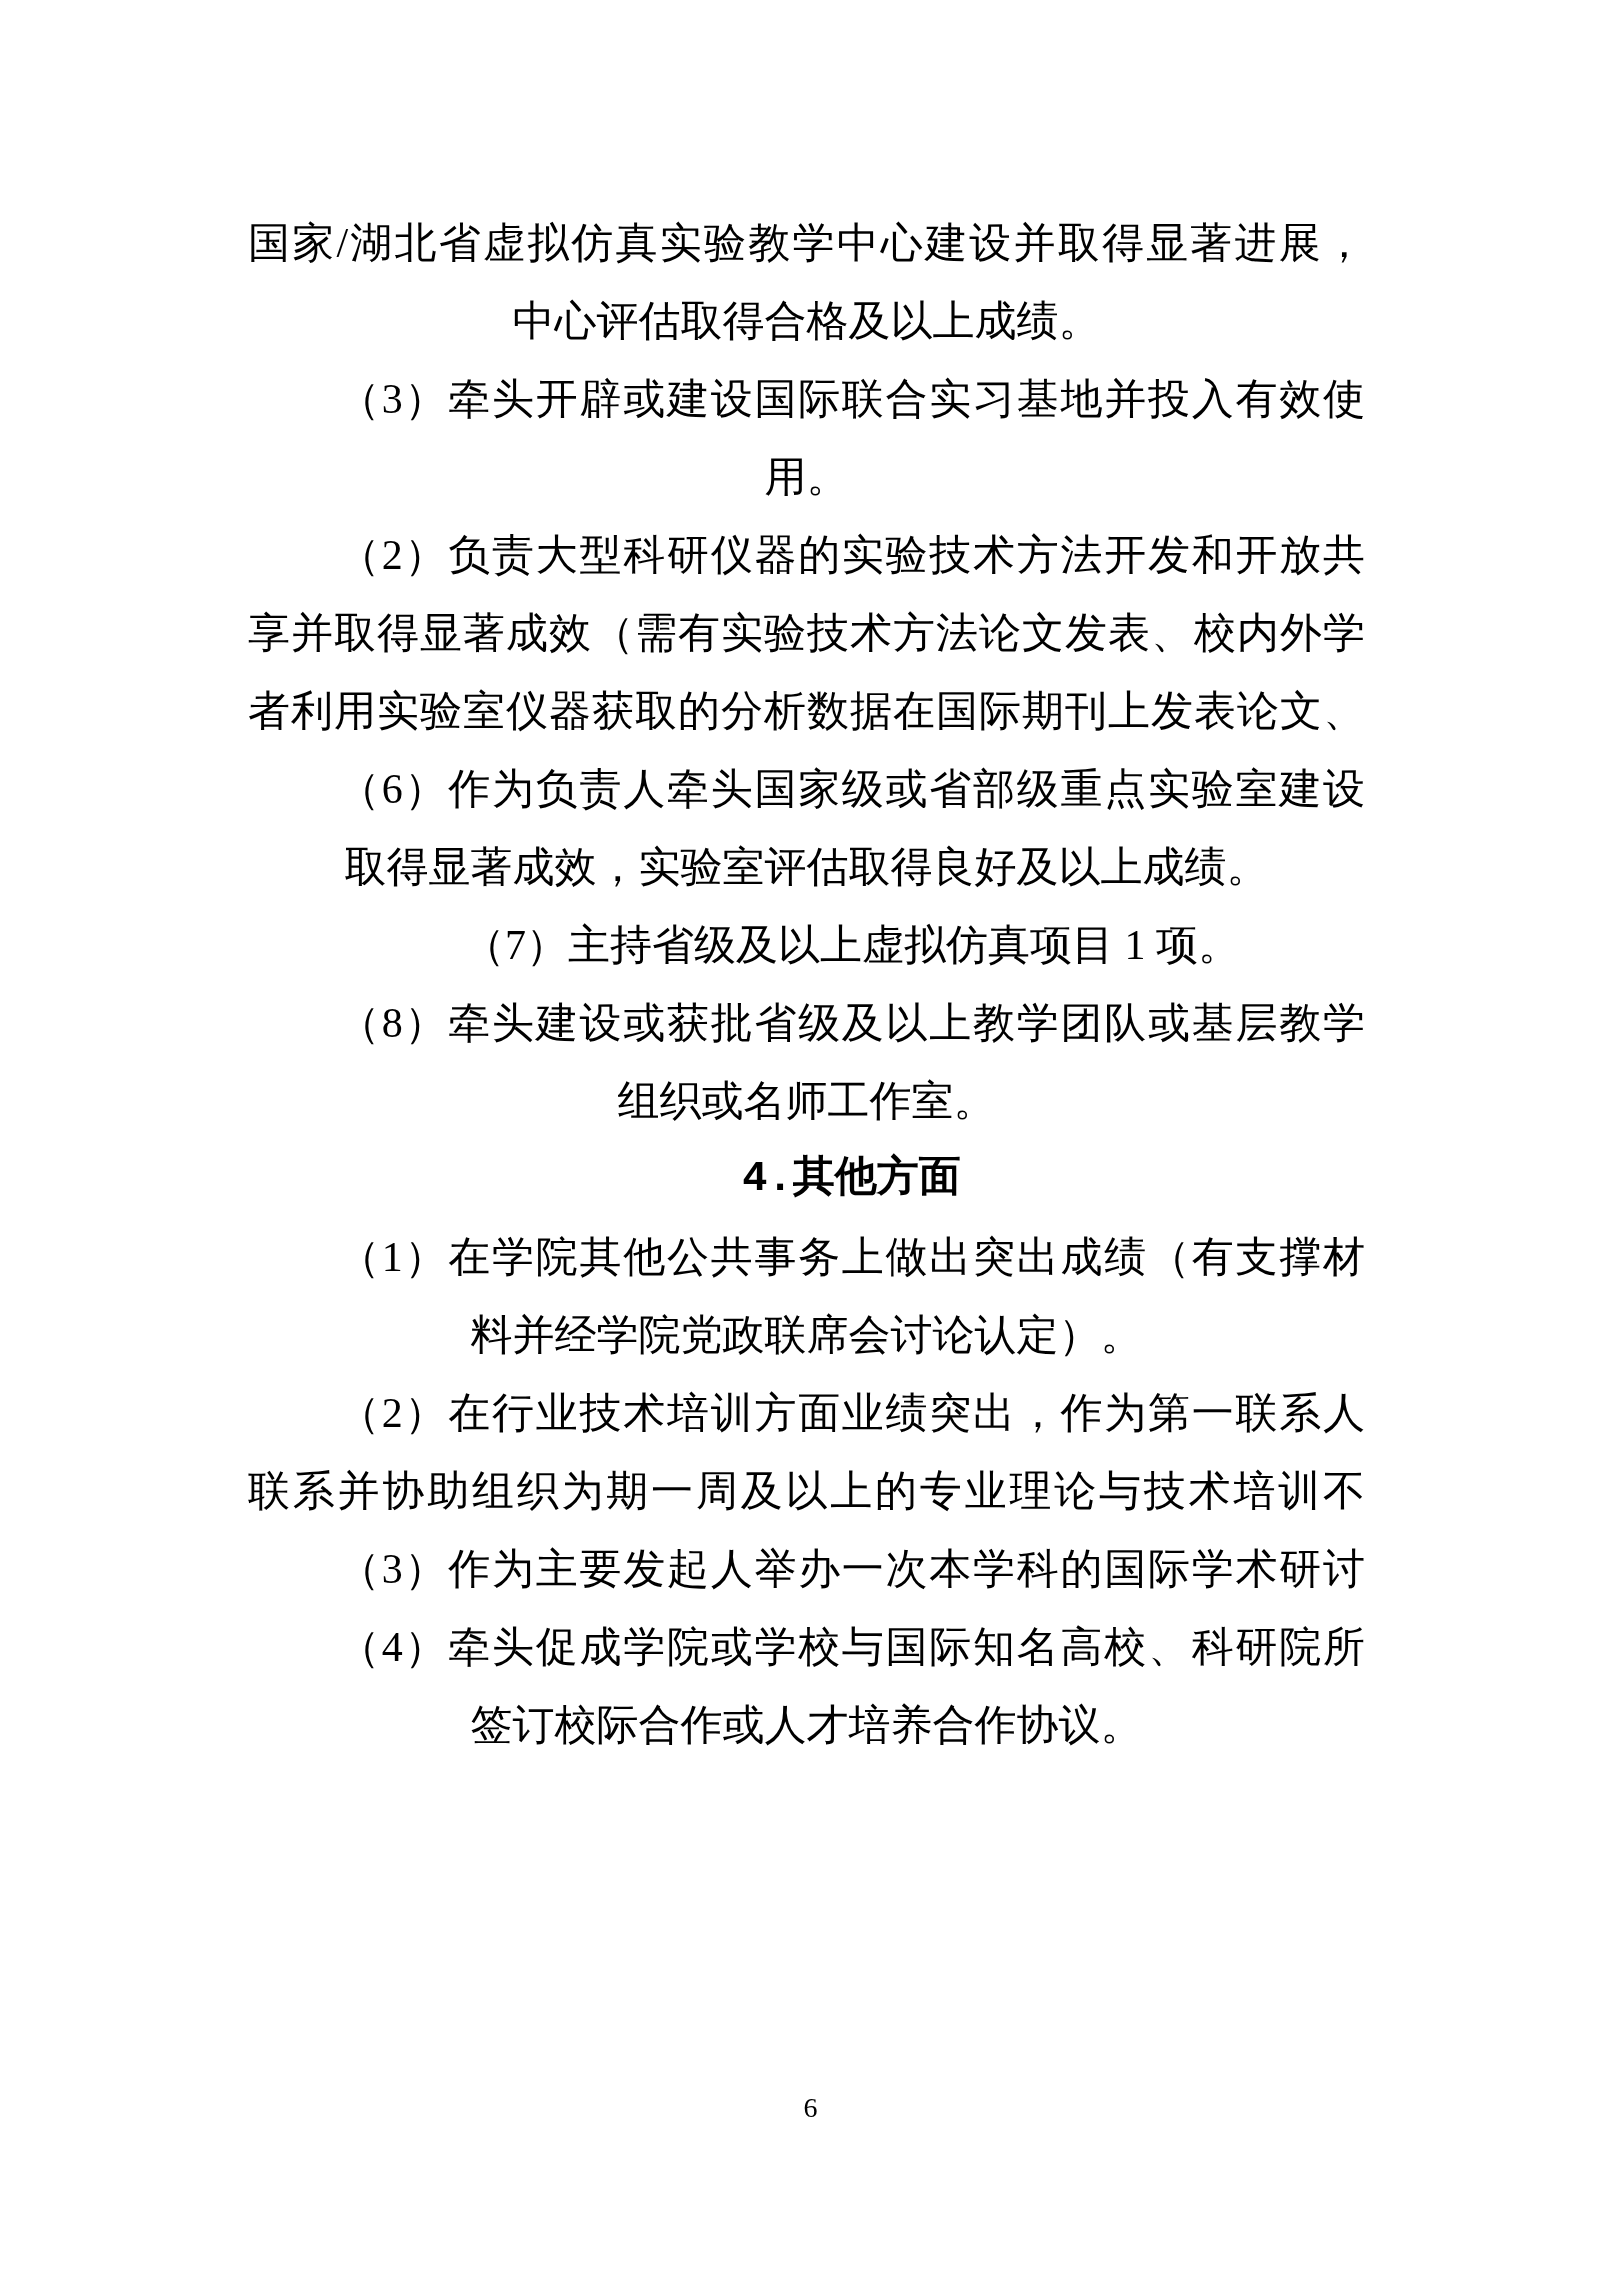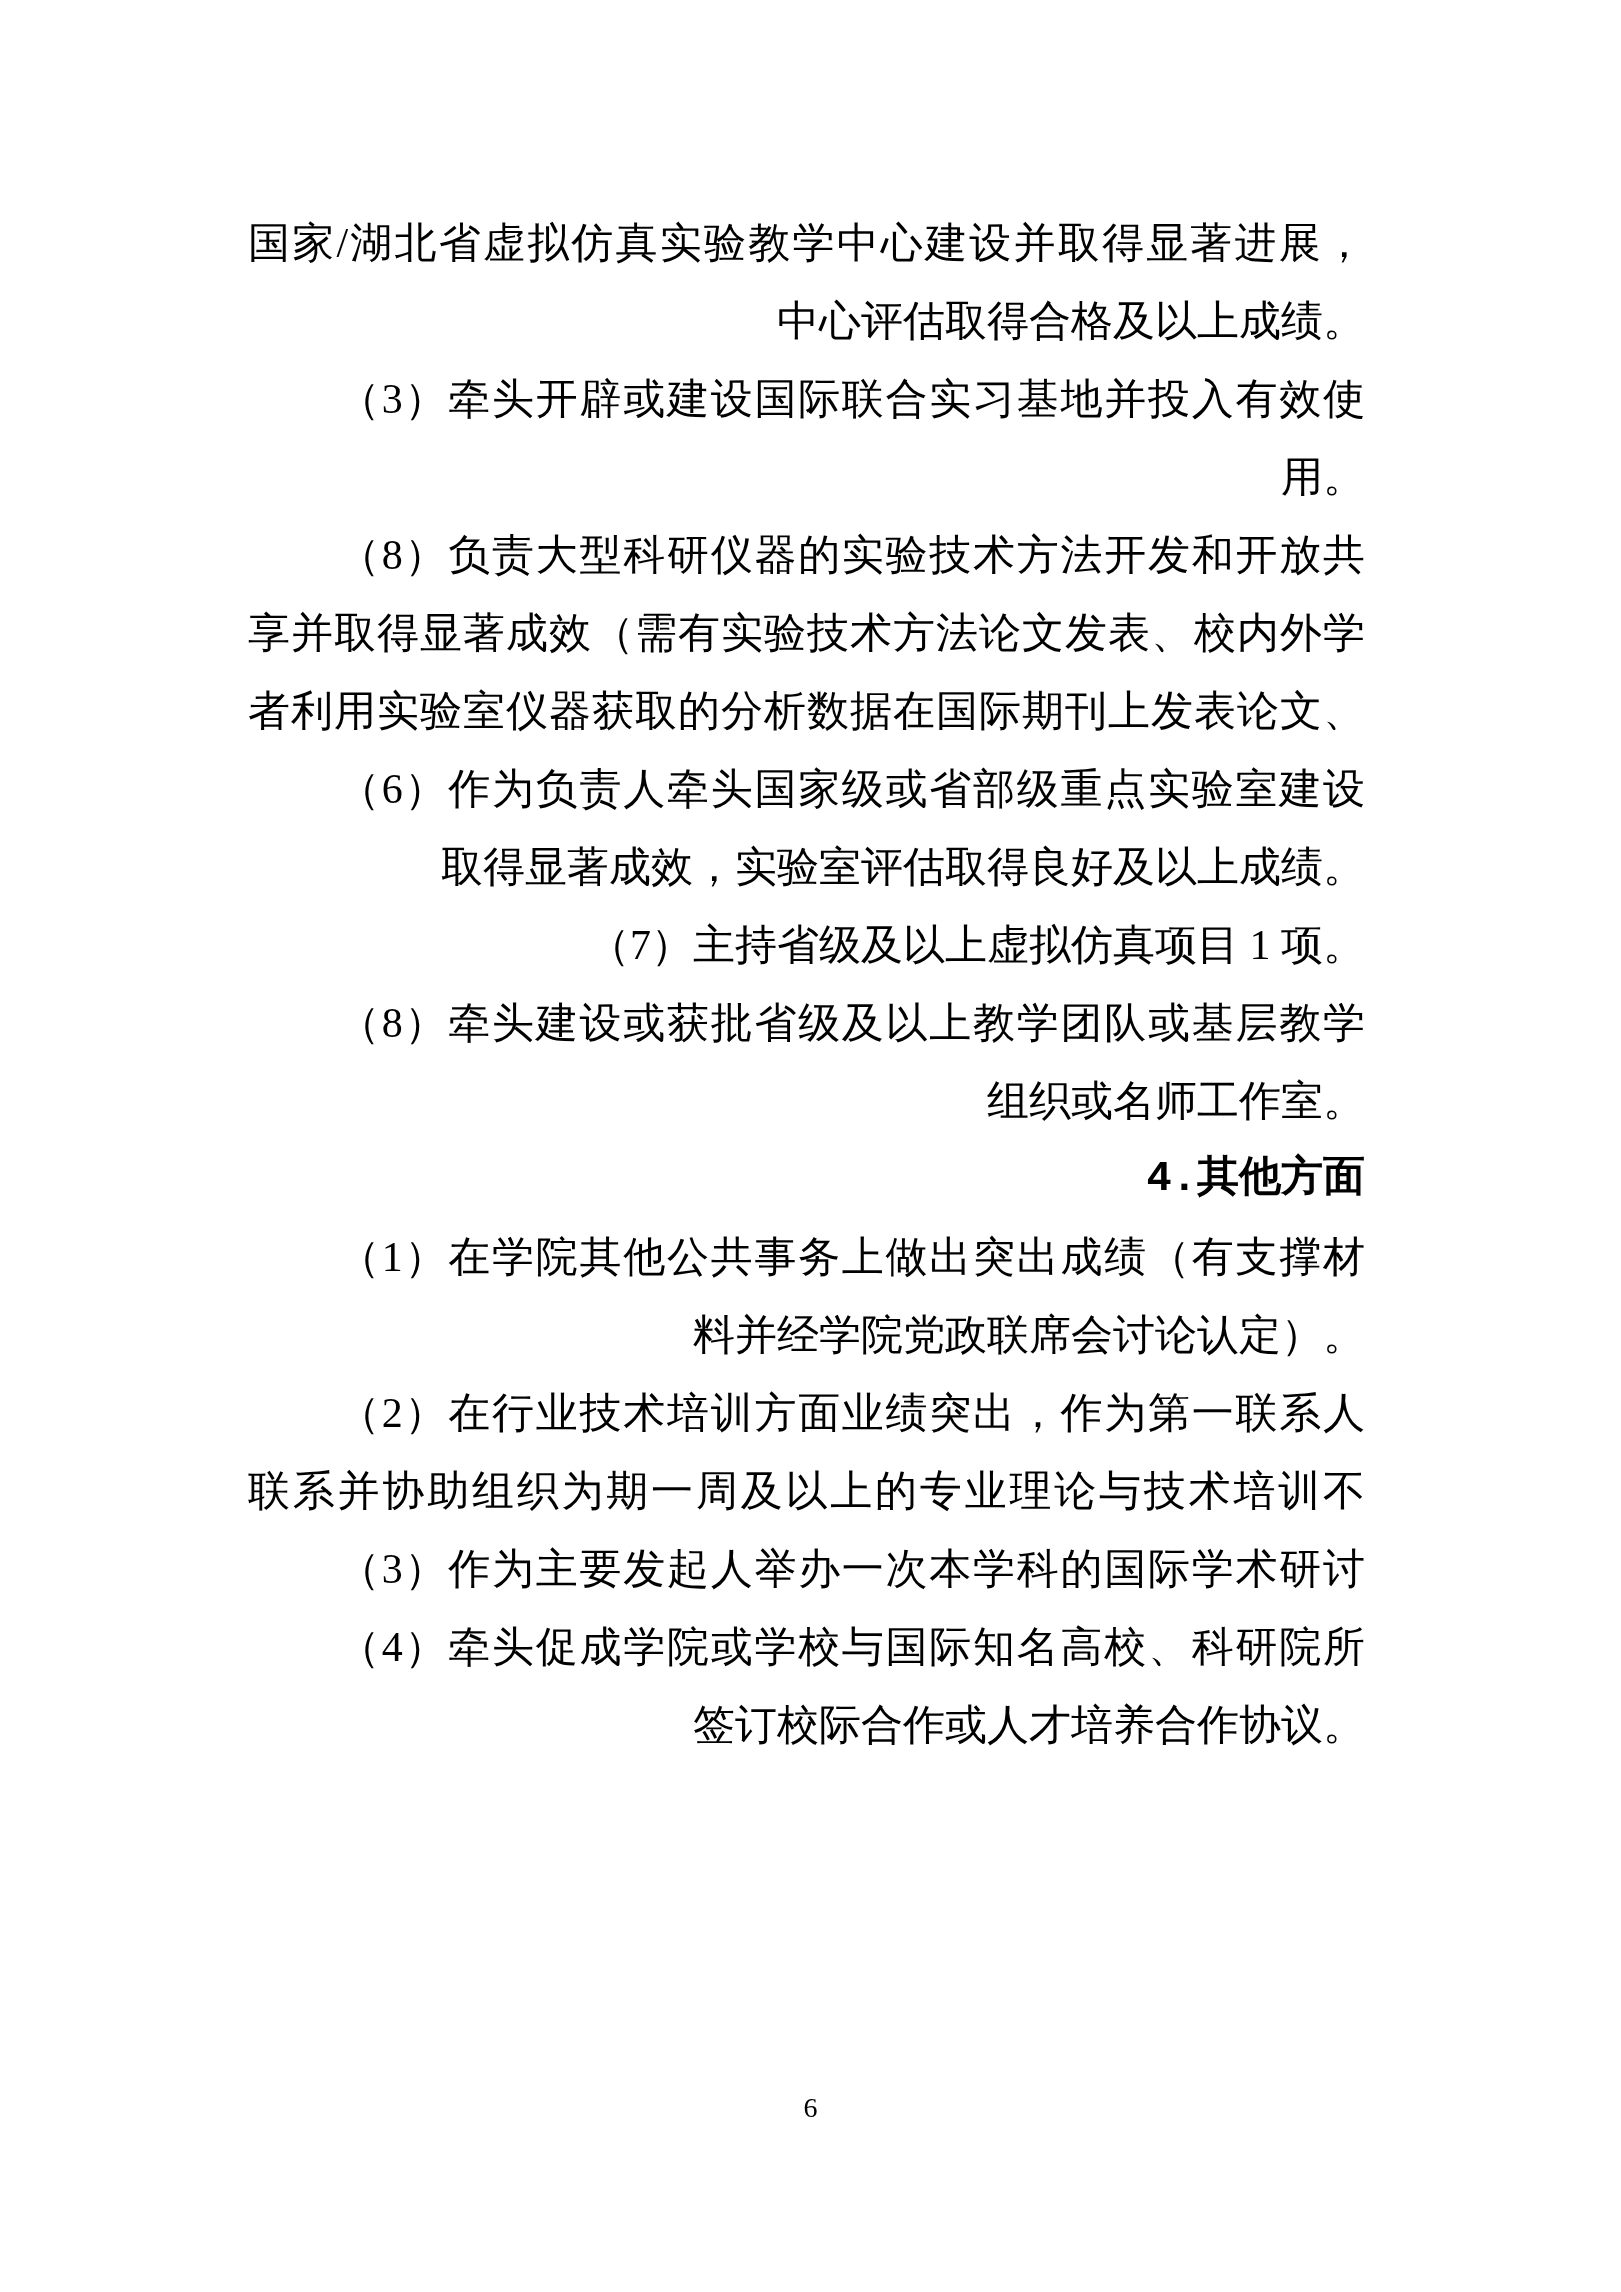--- a/index.html
+++ b/index.html
@@ -19,21 +19,21 @@
     position: absolute;
     left: 248px;
     top: 204px;
     width: 1117px;
   }
   .line {
     height: 78px;
     line-height: 78px;
     font-size: 42px;
     letter-spacing: 0px;
-    text-align: right;
+    text-align: center;
   }
   .line.justify {
     text-align: justify;
     text-align-last: justify;
     text-justify: inter-character;
   }
   .line.indent {
     padding-left: 90px;
   }
   .line.bold {
@@ -53,21 +53,21 @@
   }
 </style>
 </head>
 <body>
 
 <div class="doc-body">
     <div class="line justify">国家/湖北省虚拟仿真实验教学中心建设并取得显著进展，</div>
     <div class="line">中心评估取得合格及以上成绩。</div>
     <div class="line indent justify">（3）牵头开辟或建设国际联合实习基地并投入有效使</div>
     <div class="line">用。</div>
-    <div class="line indent justify">（8）负责大型科研仪器的实验技术方法开发和开放共</div>
+    <div class="line indent justify">（2）负责大型科研仪器的实验技术方法开发和开放共</div>
     <div class="line justify">享并取得显著成效（需有实验技术方法论文发表、校内外学</div>
     <div class="line justify">者利用实验室仪器获取的分析数据在国际期刊上发表论文、</div>
     <div class="line indent justify">（6）作为负责人牵头国家级或省部级重点实验室建设</div>
     <div class="line">取得显著成效，实验室评估取得良好及以上成绩。</div>
     <div class="line indent">（7）主持省级及以上虚拟仿真项目 1 项。</div>
     <div class="line indent justify">（8）牵头建设或获批省级及以上教学团队或基层教学</div>
     <div class="line">组织或名师工作室。</div>
     <div class="line indent bold">4.其他方面</div>
     <div class="line indent justify">（1）在学院其他公共事务上做出突出成绩（有支撑材</div>
     <div class="line">料并经学院党政联席会讨论认定）。</div>

